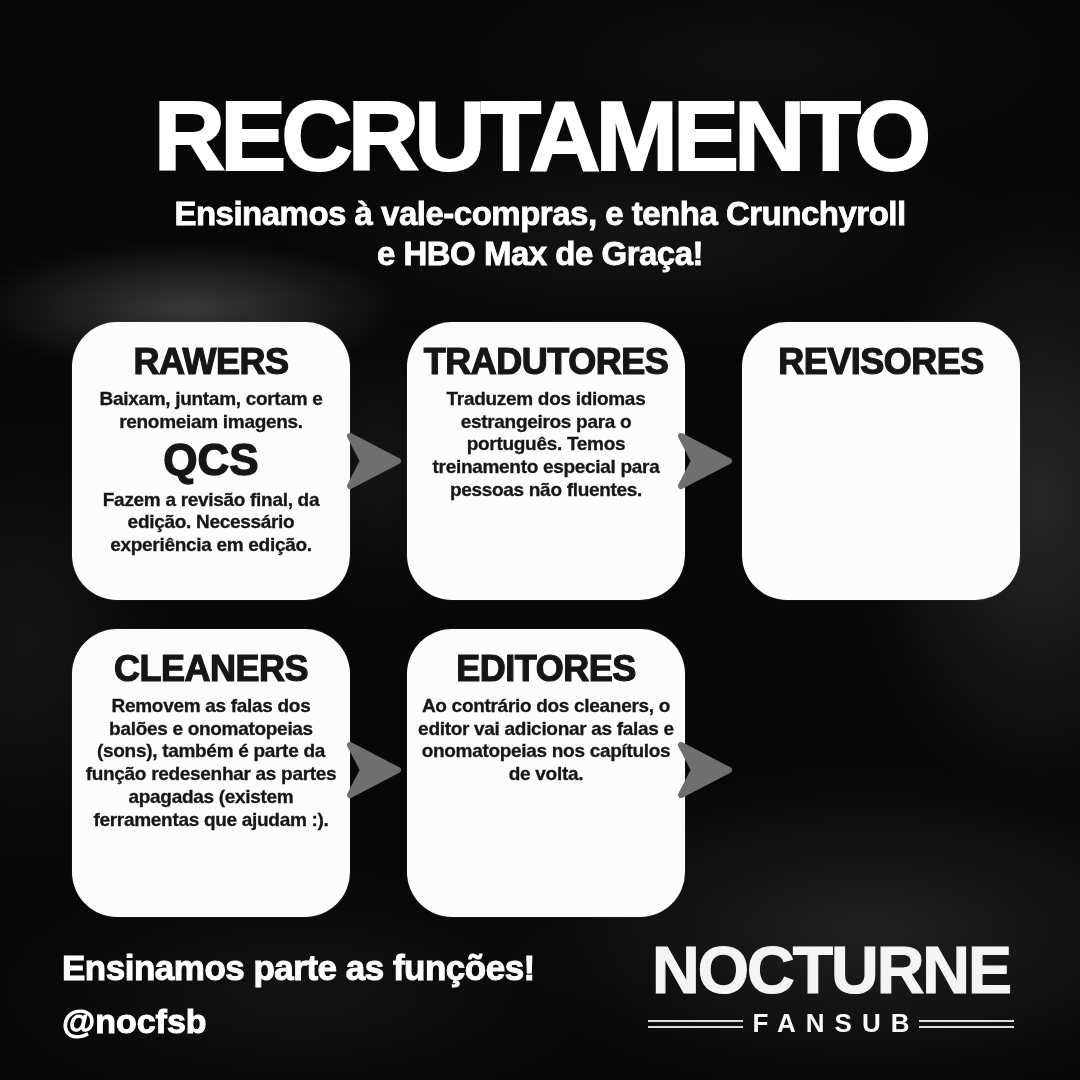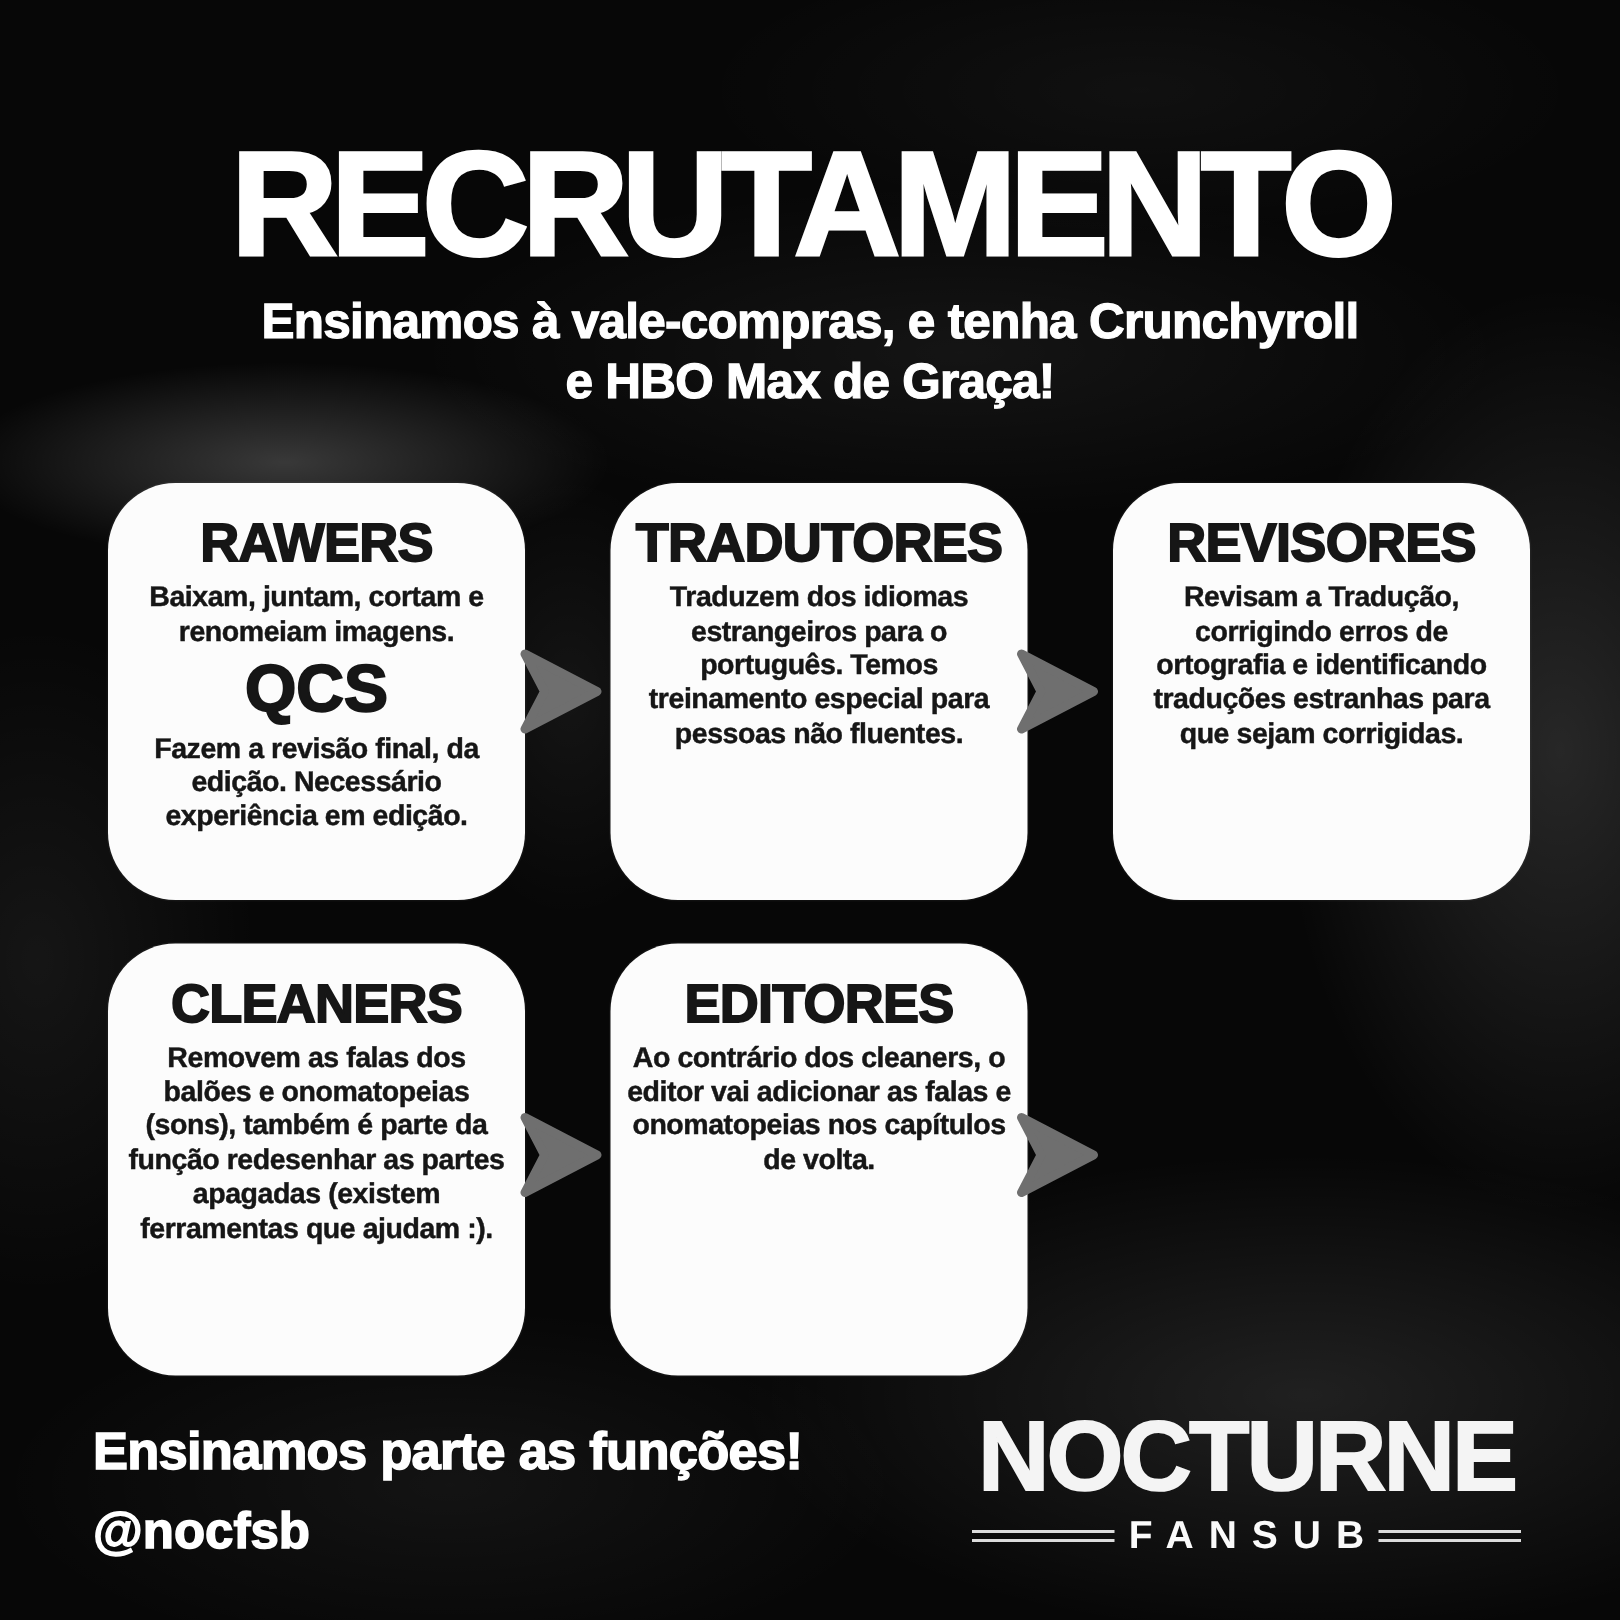--- a/index.html
+++ b/index.html
@@ -174,21 +174,20 @@
     <p class="card-body">Fazem a revisão final, da edição. Necessário experiência em edição.</p>
   </section>
 
   <section class="card">
     <h2 class="card-title">TRADUTORES</h2>
     <p class="card-body">Traduzem dos idiomas estrangeiros para o português. Temos treinamento especial para pessoas não fluentes.</p>
   </section>
 
   <section class="card">
     <h2 class="card-title">REVISORES</h2>
-    <p class="card-body">Revisam a Tradução, corrigindo erros de ortografia e identificando traduções estranhas para que sejam corrigidas.</p>
   </section>
 
   <section class="card">
     <h2 class="card-title">CLEANERS</h2>
     <p class="card-body">Removem as falas dos balões e onomatopeias (sons), também é parte da função redesenhar as partes apagadas (existem ferramentas que ajudam :).</p>
   </section>
 
   <section class="card">
     <h2 class="card-title">EDITORES</h2>
     <p class="card-body">Ao contrário dos cleaners, o editor vai adicionar as falas e onomatopeias nos capítulos de volta.</p>

